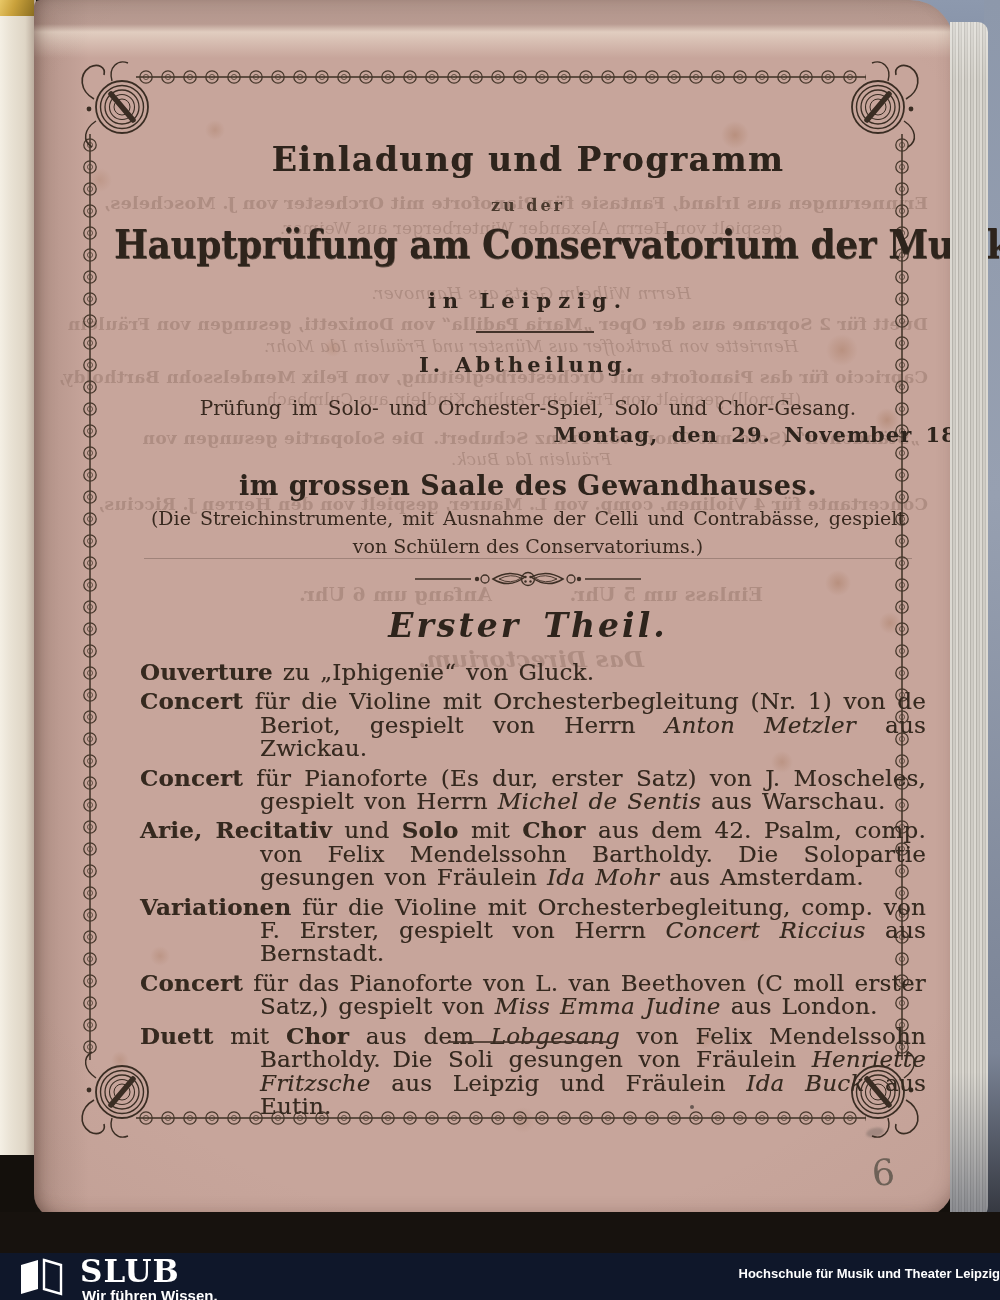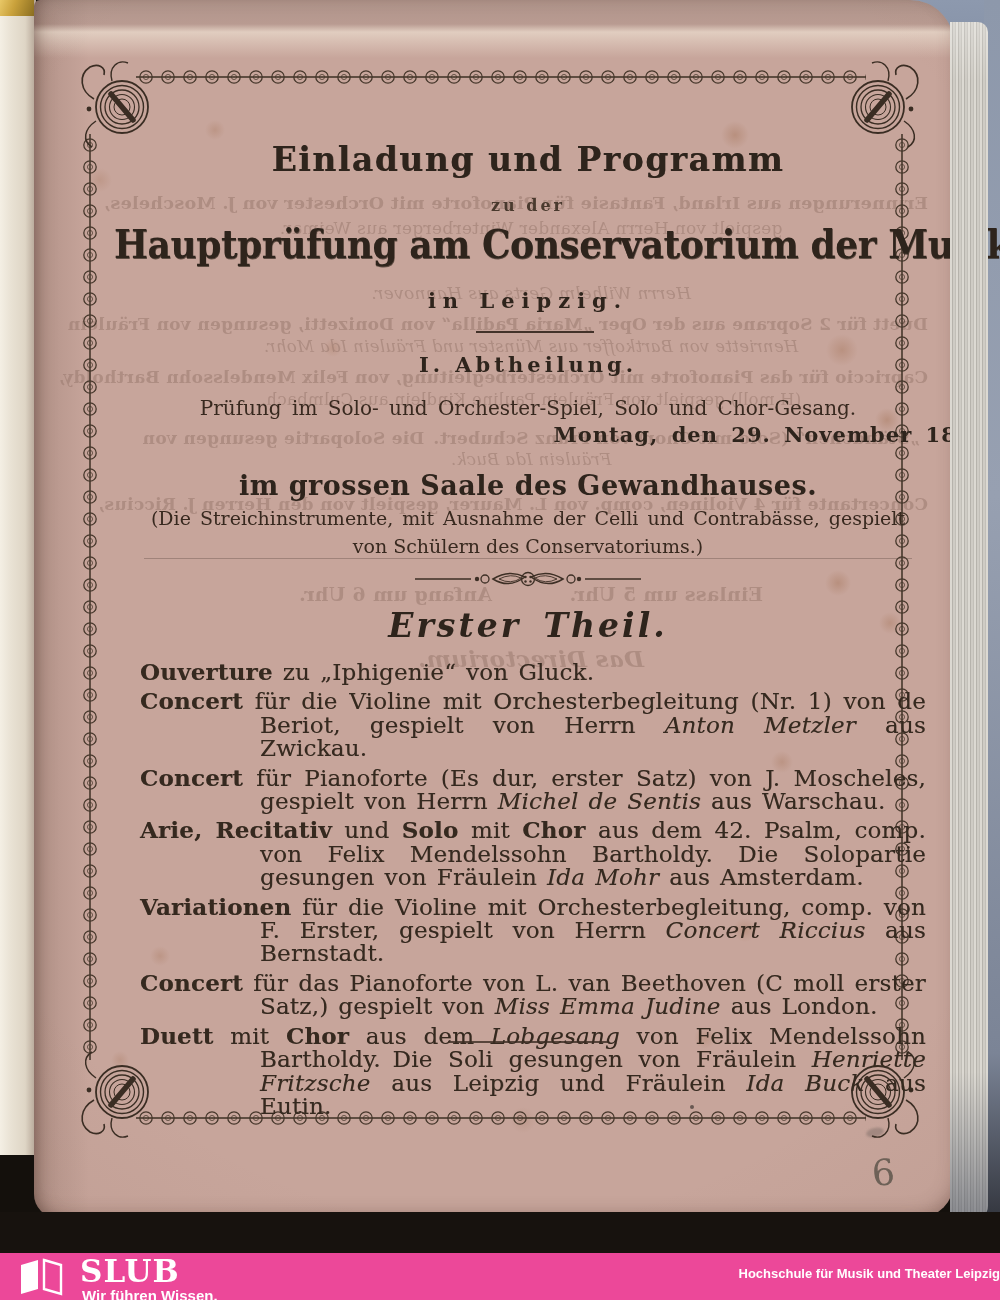--- a/index.html
+++ b/index.html
@@ -72,21 +72,21 @@
     color:#35291f;text-align:justify;word-spacing:2.5px;letter-spacing:.2px;}
   .prog-item{padding-left:120px;text-indent:-120px;margin-bottom:5px;
     text-shadow:.3px .3px 0 rgba(53,41,31,.4);}
   .rb{font-weight:bold;}
   .ri{font-style:italic;}
   .rule2{position:absolute;top:1041px;left:50%;width:160px;height:2px;margin-left:-80px;background:rgba(60,45,35,.8);}
   .pencil-number{position:absolute;left:872px;top:1152px;font-size:36px;color:#5f564c;opacity:.85;
     transform:rotate(-6deg);font-family:"DejaVu Serif",serif;}
   .frame-svg{position:absolute;left:0;top:0;pointer-events:none;}
   
-  .footer{position:absolute;left:0;top:1253px;width:1000px;height:47px;background:#ec4899;
+  .footer{position:absolute;left:0;top:1253px;width:1000px;height:47px;background:#0f172a;
     font-family:"Liberation Sans","DejaVu Sans",sans-serif;}
   .slub-wordmark{position:absolute;left:80px;top:0px;font-size:31px;font-weight:bold;color:#fff;
     font-family:"DejaVu Serif",serif;letter-spacing:1px;}
   .slub-tagline{position:absolute;left:82px;top:34px;font-size:15px;font-weight:bold;color:#fff;}
   .hmt-label{position:absolute;right:0;top:13px;font-size:13px;font-weight:bold;color:#fff;margin-left:16px;}
   .slub-icon{position:absolute;left:18px;top:5px;}
 </style>
 </head>
 <body>
 

